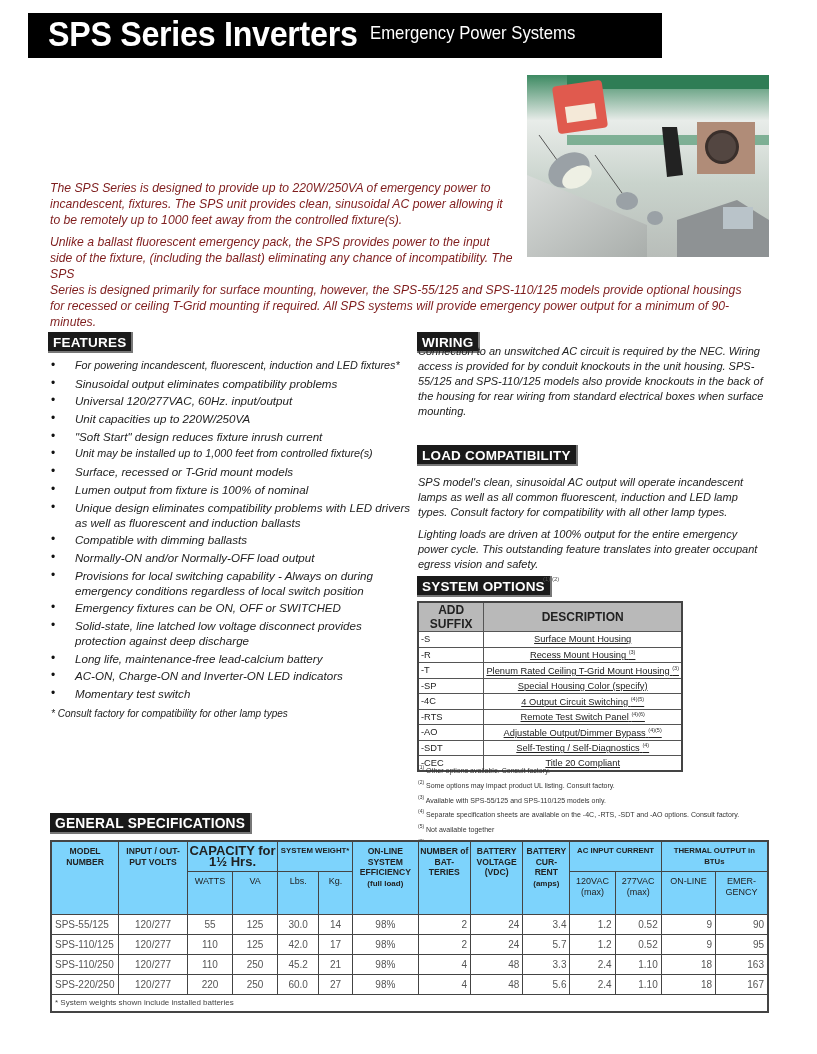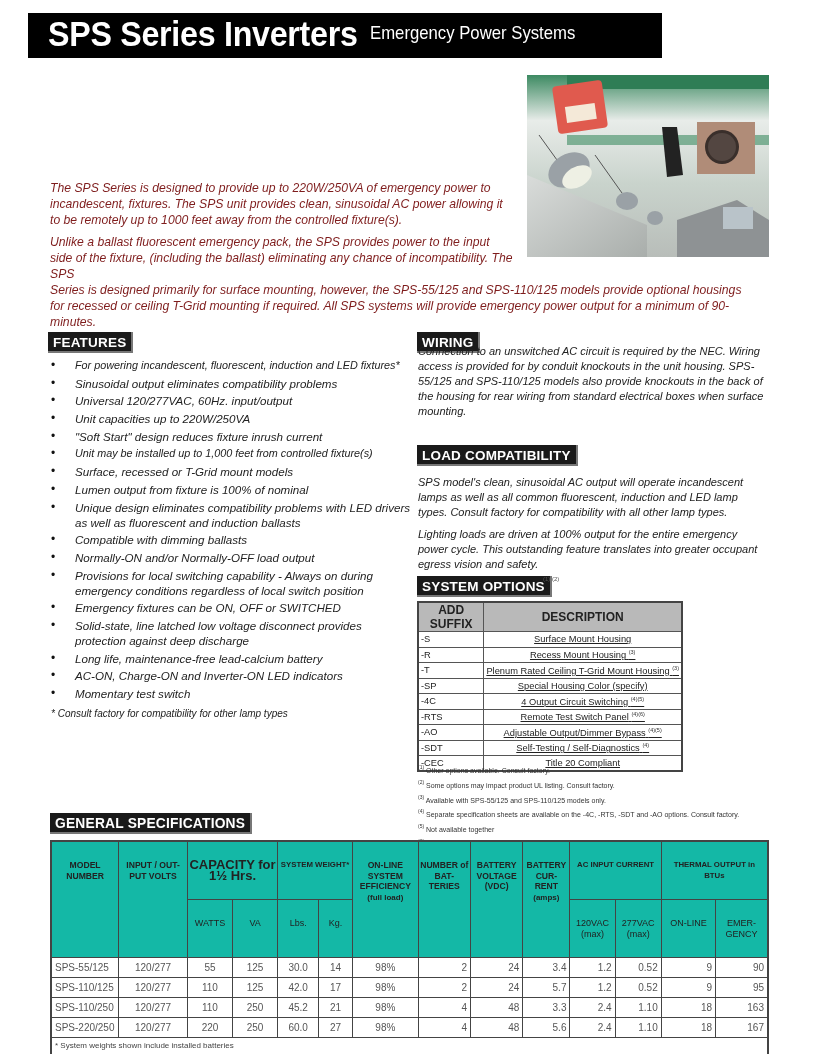--- a/index.html
+++ b/index.html
@@ -72,22 +72,22 @@
   sup.fn { font-size: 5.5px; vertical-align: 4px; color: #333; }
 
   .footnotes { position: absolute; left: 418px; top: 762px; font-size: 7.8px; line-height: 11.8px;
     color: #333; transform: scaleX(0.9); transform-origin: left top; white-space: nowrap; }
 
   .spec-table {
     position: absolute; left: 50px; top: 840px; width: 719px; font-size: 9.5px;
     border: 2px solid #444; color: #555;
   }
   .spec-table th {
-    background: #14b8a6; font-weight: bold; font-size: 8.6px; line-height: 10.5px;
-    border: 1px solid #444; text-align: center; color: #222; vertical-align: top; padding: 18px 1px;
+    background: #7dd3fc; font-weight: bold; font-size: 8.6px; line-height: 10.5px;
+    border: 1px solid #444; text-align: center; color: #222; vertical-align: top; padding: 4px 1px;
   }
   .spec-table th.sub { font-weight: normal; font-size: 9px; }
   .spec-table td {
     height: 20px; border: 1px solid #444; padding: 0 3px; font-size: 10px;
   }
   .spec-table td.l { text-align: left; }
   .spec-table td.c { text-align: center; }
   .spec-table td.r { text-align: right; }
   .spec-table td.foot { font-size: 8px; color: #444; height: 17px; text-align: left; }
 </style>

